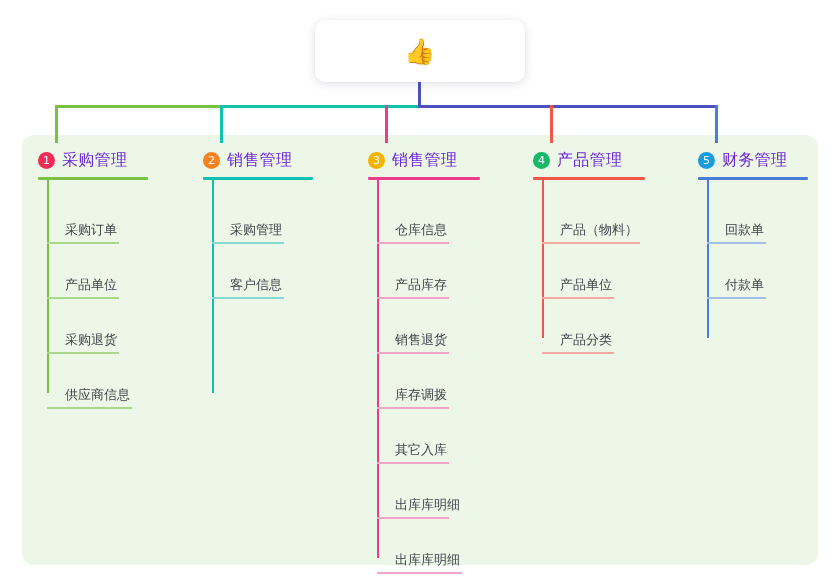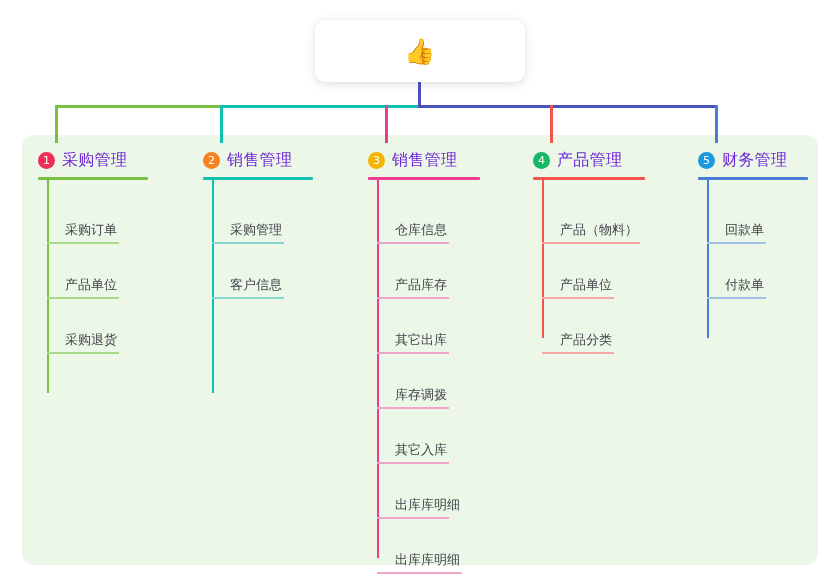--- a/index.html
+++ b/index.html
@@ -115,20 +115,24 @@
             <div class="leaf-rule" style="background: rgb(169, 216, 138); width: 72px;"></div>
           </div>
           <div class="leaf">
             <span class="leaf-label">产品单位</span>
             <div class="leaf-rule" style="background: rgb(169, 216, 138); width: 72px;"></div>
           </div>
           <div class="leaf">
             <span class="leaf-label">采购退货</span>
             <div class="leaf-rule" style="background: rgb(169, 216, 138); width: 72px;"></div>
           </div>
+          <div class="leaf">
+            <span class="leaf-label">供应商信息</span>
+            <div class="leaf-rule" style="background: rgb(169, 216, 138); width: 85px;"></div>
+          </div>
         </div>
       </div>
       <div class="col" style="left: 203px; top: 148px; width: 110px;">
         <div class="col-head">
           <span class="badge" style="background: rgb(245, 130, 32);">2</span>
           <span class="col-title">销售管理</span>
         </div>
         <div class="col-rule" style="background: rgb(18, 194, 176); width: 110px;"></div>
         <div class="branch">
           <div class="spine" style="background: rgb(18, 194, 176); height: 213px;"></div>
@@ -152,21 +156,21 @@
           <div class="spine" style="background: rgb(234, 61, 142); height: 378px;"></div>
           <div class="leaf">
             <span class="leaf-label">仓库信息</span>
             <div class="leaf-rule" style="background: rgb(240, 164, 200); width: 72px;"></div>
           </div>
           <div class="leaf">
             <span class="leaf-label">产品库存</span>
             <div class="leaf-rule" style="background: rgb(240, 164, 200); width: 72px;"></div>
           </div>
           <div class="leaf">
-            <span class="leaf-label">其它出库</span>
+            <span class="leaf-label">销售退货</span>
             <div class="leaf-rule" style="background: rgb(240, 164, 200); width: 72px;"></div>
           </div>
           <div class="leaf">
             <span class="leaf-label">库存调拨</span>
             <div class="leaf-rule" style="background: rgb(240, 164, 200); width: 72px;"></div>
           </div>
           <div class="leaf">
             <span class="leaf-label">其它入库</span>
             <div class="leaf-rule" style="background: rgb(240, 164, 200); width: 72px;"></div>
           </div>

